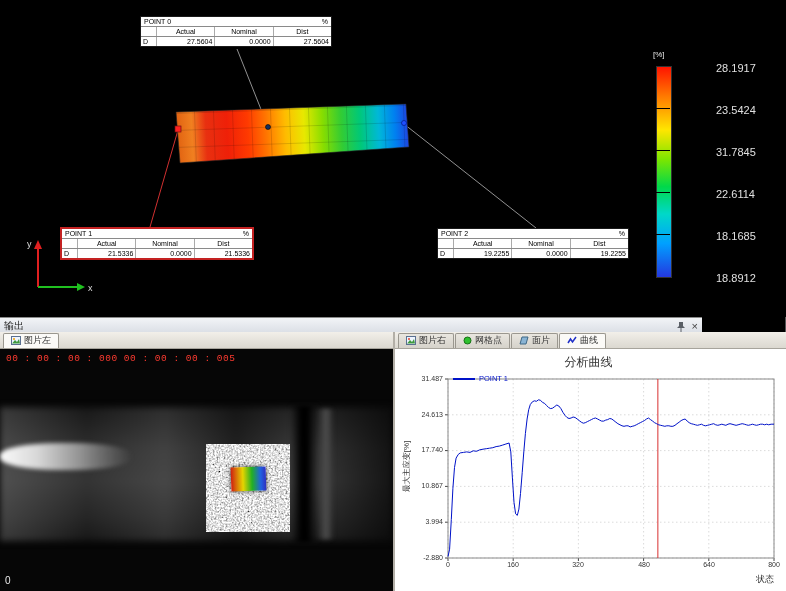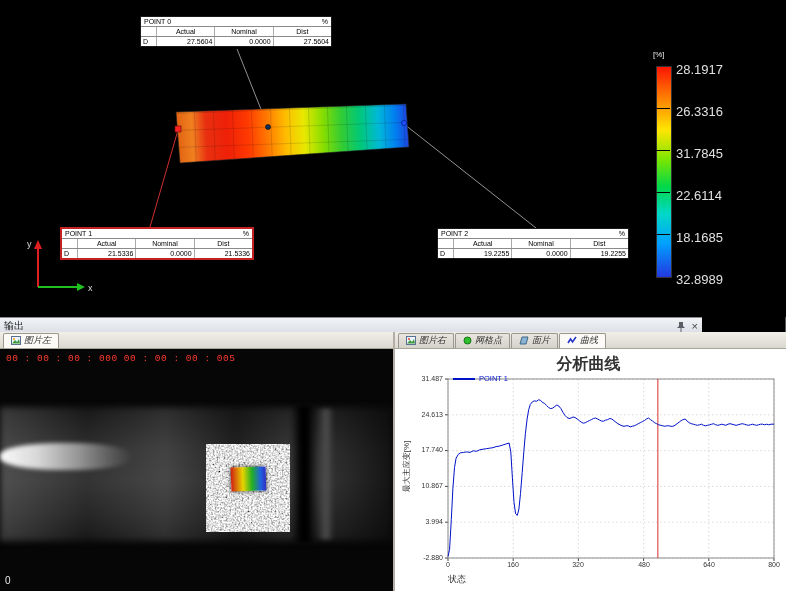--- a/index.html
+++ b/index.html
@@ -17,42 +17,42 @@
   .pt-row{display:flex;border-top:1px solid #8a8a8a;}
   .c0{width:16px;padding:1px 2px;border-right:1px solid #aaa;box-sizing:border-box;}
   .c{flex:1;text-align:center;border-right:1px solid #aaa;padding:1px 2px;box-sizing:border-box;}
   .c:last-child{border-right:none;}
   .num{text-align:right;}
 
   
   .colorbar{position:absolute;left:656px;top:66px;width:14px;height:210px;border:1px solid #333;
     background:linear-gradient(180deg,#ff1400 0%,#ff7a00 14%,#ffe600 30%,#7ce600 44%,#00d84a 57%,#00d8c8 70%,#00a0ff 84%,#2438e0 100%);}
   .cb-label{position:absolute;left:653px;top:50px;color:#e8e8e8;font-size:8px;}
-  .cb-tick{position:absolute;color:#e0e0e0;font-size:13px;left:676px;width:52px;}
+  .cb-tick{position:absolute;color:#e0e0e0;font-size:11px;left:716px;width:52px;}
   .cb-notch{position:absolute;left:656px;width:14px;height:1px;background:#000;}
 
   
   .dock-header{position:absolute;left:0;top:317px;width:702px;height:15px;box-sizing:border-box;
     background:linear-gradient(#f2f4f7,#d9dde4);border-top:1px solid #8a8a8a;border-bottom:1px solid #9a9a9a;
     display:flex;align-items:center;justify-content:space-between;padding:8px 4px;font-size:10px;color:#222;}
   .dock-btns{display:flex;align-items:center;gap:6px;}
   .closex{font-size:11px;line-height:10px;color:#444;cursor:default;}
 
   
   .bottom{position:absolute;left:0;top:332px;width:786px;height:259px;background:#cfccc4;}
   .panel-left{position:absolute;left:0;top:0;width:393px;height:259px;}
   .panel-right{position:absolute;left:395px;top:0;width:391px;height:259px;}
   .vdivider{position:absolute;left:393px;top:0;width:2px;height:259px;background:#b3afa7;}
 
   .tabbar{position:absolute;left:0;top:0;right:0;height:17px;box-sizing:border-box;
     background:linear-gradient(#f2efe9,#dbd8d0);border-bottom:1px solid #a7a49c;
     display:flex;align-items:flex-end;padding-left:3px;}
   .tab{display:flex;align-items:center;gap:3px;font-size:9px;color:#333;padding:1px 7px 2px;height:15px;
     box-sizing:border-box;border:1px solid #9a978f;border-bottom:none;border-radius:2px 2px 0 0;
-    background:linear-gradient(#e9e6df,#d5d2ca);margin-right:1px;font-style:italic;}
+    background:linear-gradient(#e9e6df,#d5d2ca);margin-right:1px;}
   .tab.active{background:#fbfaf7;}
 
   
   .cam{position:absolute;left:0;top:17px;width:393px;height:242px;background:#060606;overflow:hidden;}
   .cam-band{position:absolute;left:0;top:58px;width:393px;height:134px;filter:blur(3px);
     background:
       linear-gradient(90deg,rgba(95,95,95,.55),rgba(40,40,40,.45) 22%,rgba(80,80,80,.5) 42%,rgba(25,25,25,.7) 60%,rgba(70,70,70,.45) 76%,rgba(12,12,12,.85) 100%),
       linear-gradient(180deg,#0a0a0a,#343434 32%,#3e3e3e 55%,#232323 82%,#090909);}
   .cam-streak{position:absolute;left:0;top:94px;width:132px;height:27px;border-radius:45%;filter:blur(2px);
     background:linear-gradient(90deg,#fafafa,#d8d8d8 28%,#909090 62%,rgba(70,70,70,0));}
@@ -62,27 +62,27 @@
     background:linear-gradient(90deg,rgba(0,0,0,0),#4e4e4e 50%,rgba(0,0,0,0));}
   .speckle{position:absolute;left:206px;top:95px;width:84px;height:88px;}
   .mini-rainbow{position:absolute;left:231px;top:118px;width:35px;height:24px;transform:rotate(-2deg);
     box-shadow:0 0 4px rgba(0,0,0,.8);
     background:linear-gradient(90deg,#d02010,#e6d400 34%,#22b022 60%,#2060e0 85%,#3030c0);}
   .timestamp{position:absolute;left:6px;top:4px;color:#ff3b30;font-family:"Liberation Mono",monospace;font-size:9.5px;letter-spacing:.5px;}
   .frame-num{position:absolute;left:5px;bottom:5px;color:#e8e8e8;font-size:10px;}
 
   
   .chart-area{position:absolute;left:0;top:17px;width:391px;height:242px;background:#ffffff;overflow:hidden;}
-  .chart-title{position:absolute;left:0;right:4px;top:5px;text-align:center;font-size:16px;font-weight:bold;color:#333;}
+  .chart-title{position:absolute;left:0;right:4px;top:5px;text-align:center;font-size:12px;font-weight:normal;color:#333;}
   .legend{position:absolute;left:58px;top:25px;display:flex;align-items:center;gap:4px;}
   .legend-line{display:inline-block;width:22px;height:2px;background:#0012c8;}
   .legend-text{font-size:7.5px;color:#0012c8;}
   .ylabel{position:absolute;left:-39px;top:112px;width:100px;height:11px;text-align:center;
     transform:rotate(-90deg);font-size:8px;color:#333;}
-  .xlabel{position:absolute;left:53px;top:224px;width:326px;text-align:left;font-size:9px;color:#333;}
+  .xlabel{position:absolute;left:53px;top:224px;width:326px;text-align:right;font-size:9px;color:#333;}
   .ylab{position:absolute;width:42px;left:6px;text-align:right;font-size:7px;color:#333;}
   .xlab{position:absolute;width:34px;text-align:center;font-size:7px;color:#333;top:212px;}
   .yl0{top:26px}.yl1{top:62px}.yl2{top:97px}.yl3{top:133px}.yl4{top:169px}.yl5{top:205px}
   .xl0{left:36px}.xl1{left:101px}.xl2{left:166px}.xl3{left:232px}.xl4{left:297px}.xl5{left:362px}
 </style>
 </head>
 <body>
 
 <div class="screen">
 
@@ -190,25 +190,25 @@
       </div>
     </div>
 
     <div class="cb-label">[%]</div>
     <div class="colorbar"></div>
     <div class="cb-notch" style="top:108px"></div>
     <div class="cb-notch" style="top:150px"></div>
     <div class="cb-notch" style="top:192px"></div>
     <div class="cb-notch" style="top:234px"></div>
     <div class="cb-tick" style="top:62px">28.1917</div>
-    <div class="cb-tick" style="top:104px">26.3316</div>
+    <div class="cb-tick" style="top:104px">23.5424</div>
     <div class="cb-tick" style="top:146px">31.7845</div>
     <div class="cb-tick" style="top:188px">22.6114</div>
     <div class="cb-tick" style="top:230px">18.1685</div>
-    <div class="cb-tick" style="top:272px">32.8989</div>
+    <div class="cb-tick" style="top:272px">18.8912</div>
   </div>
 
   <div class="dock-header">
     <span>输出</span>
     <span class="dock-btns">
       <svg width="10" height="11">
         <path d="M3 1 L7 1 L7 5 L9 7 L1 7 L3 5 Z" fill="#5a5f66"></path>
         <line x1="5" y1="7" x2="5" y2="11" stroke="#5a5f66" stroke-width="1"></line>
       </svg>
       <span class="closex">×</span>

